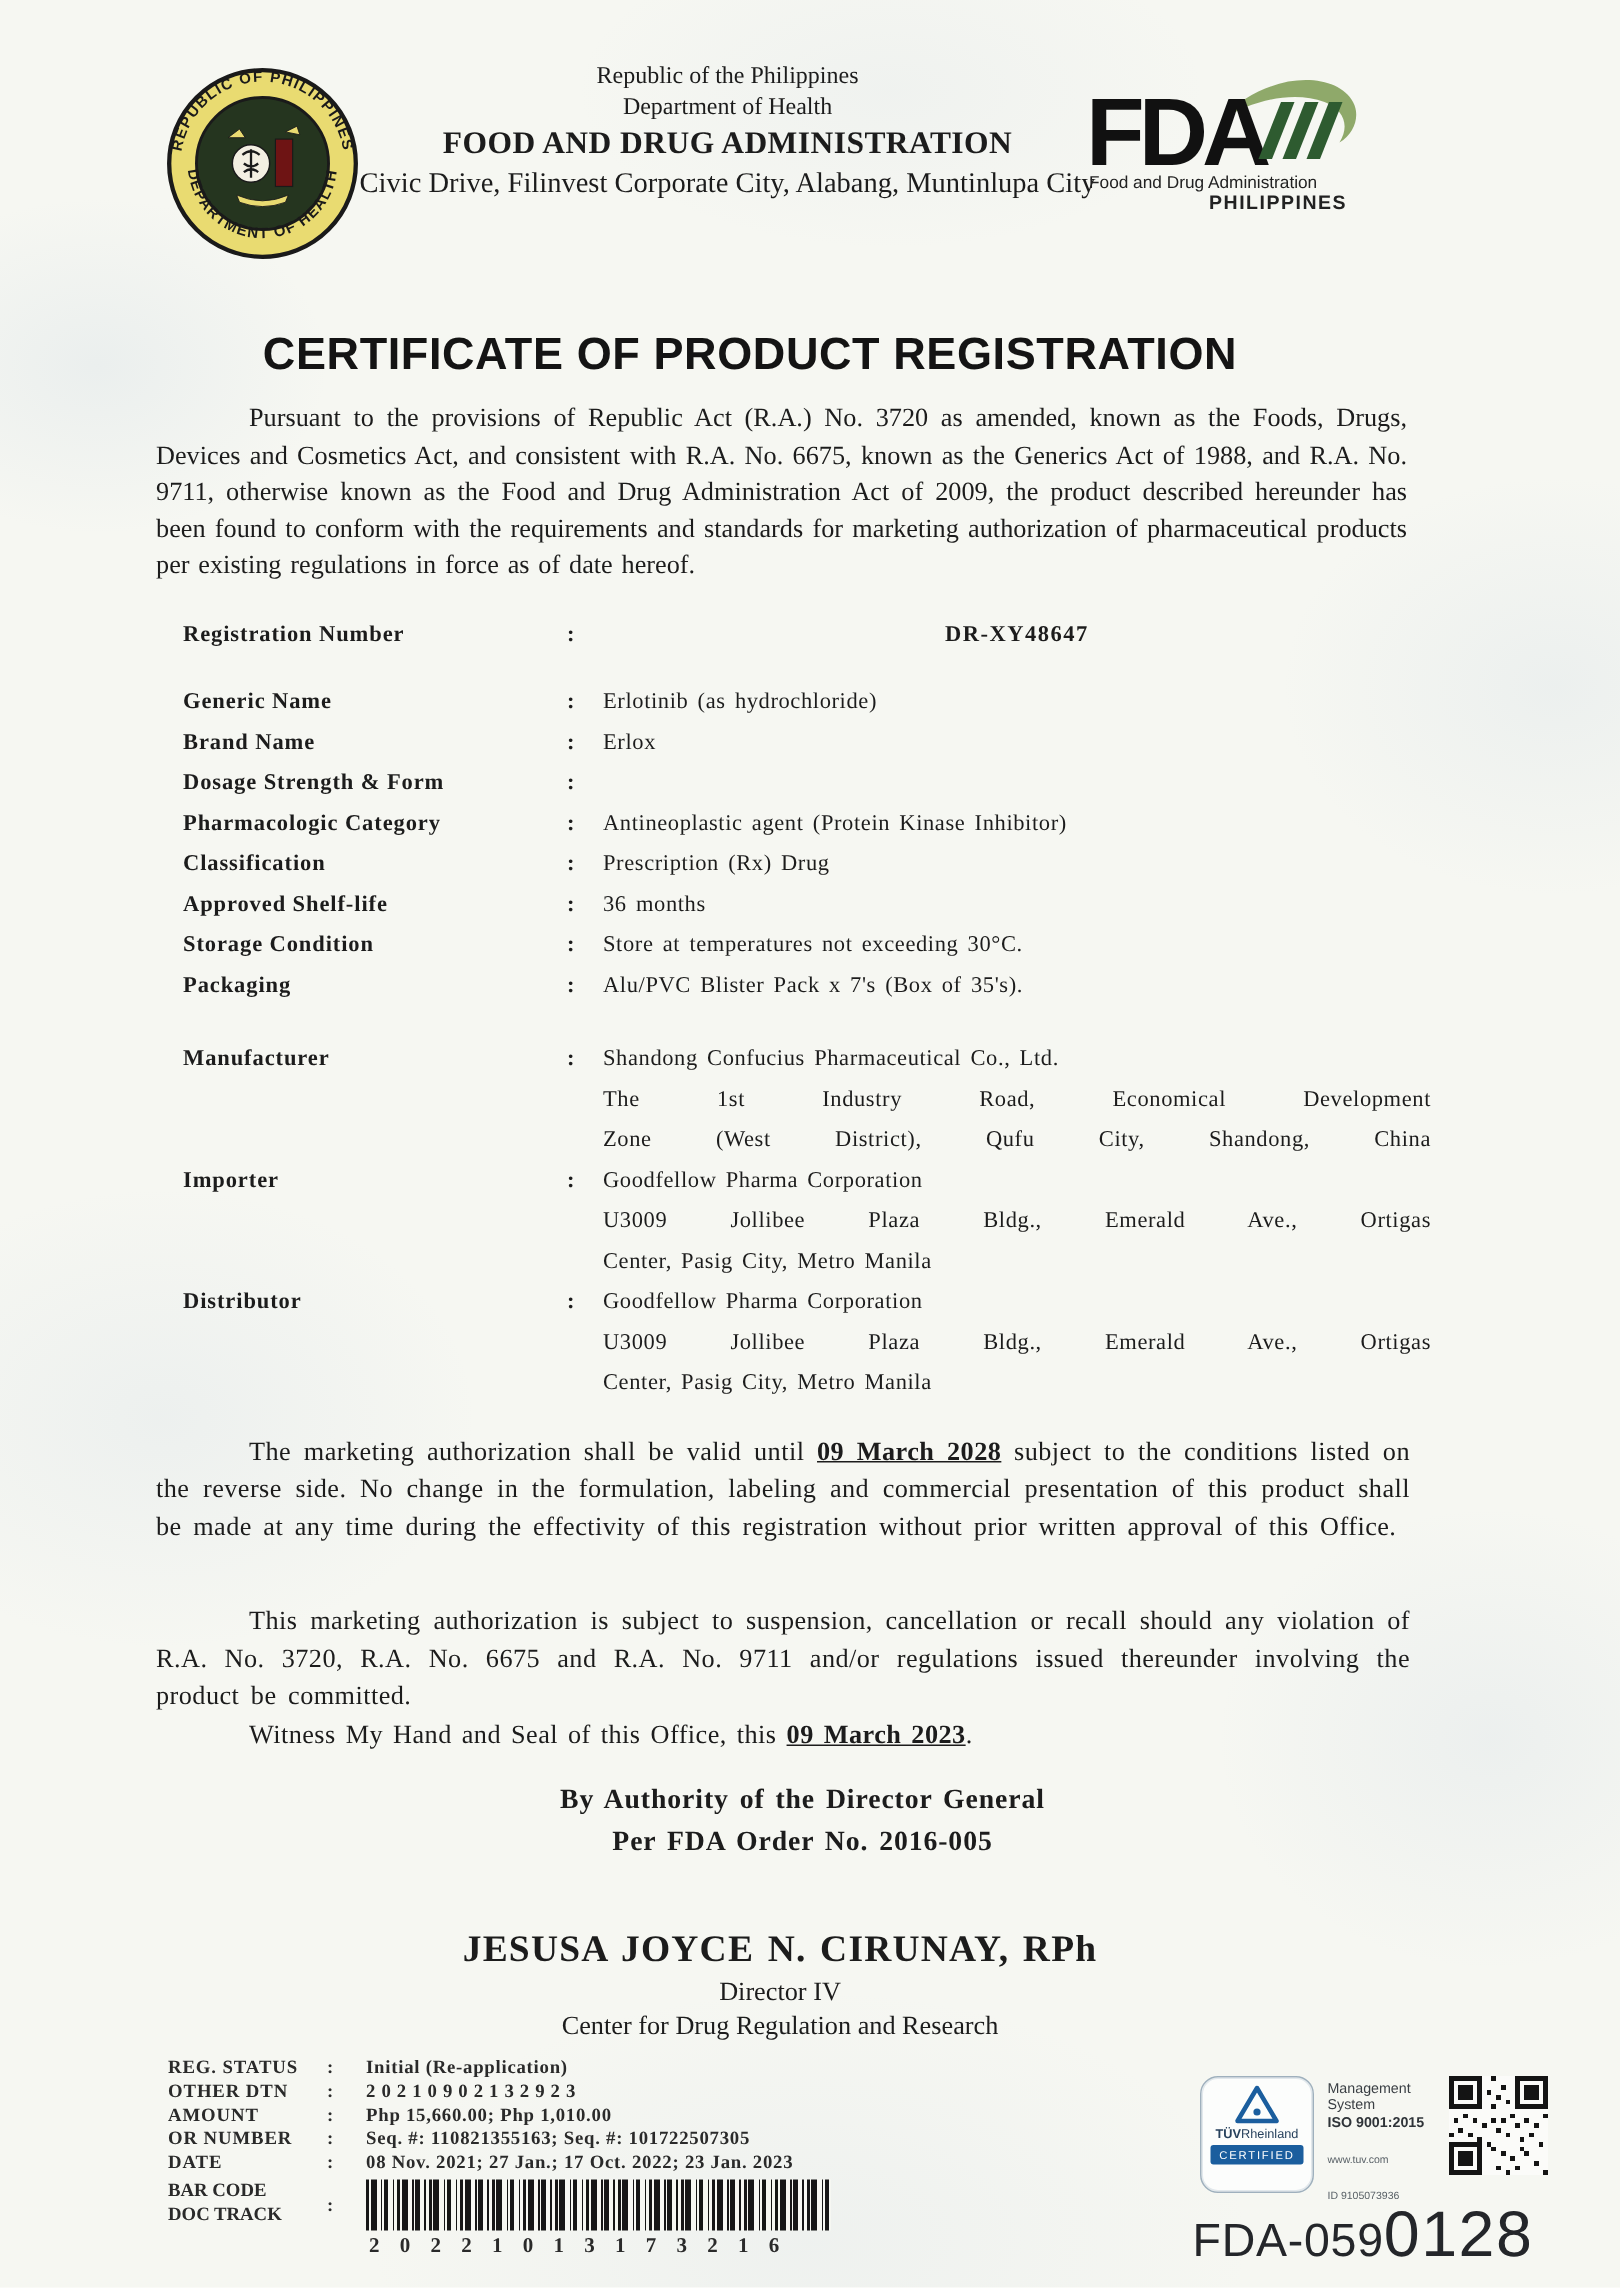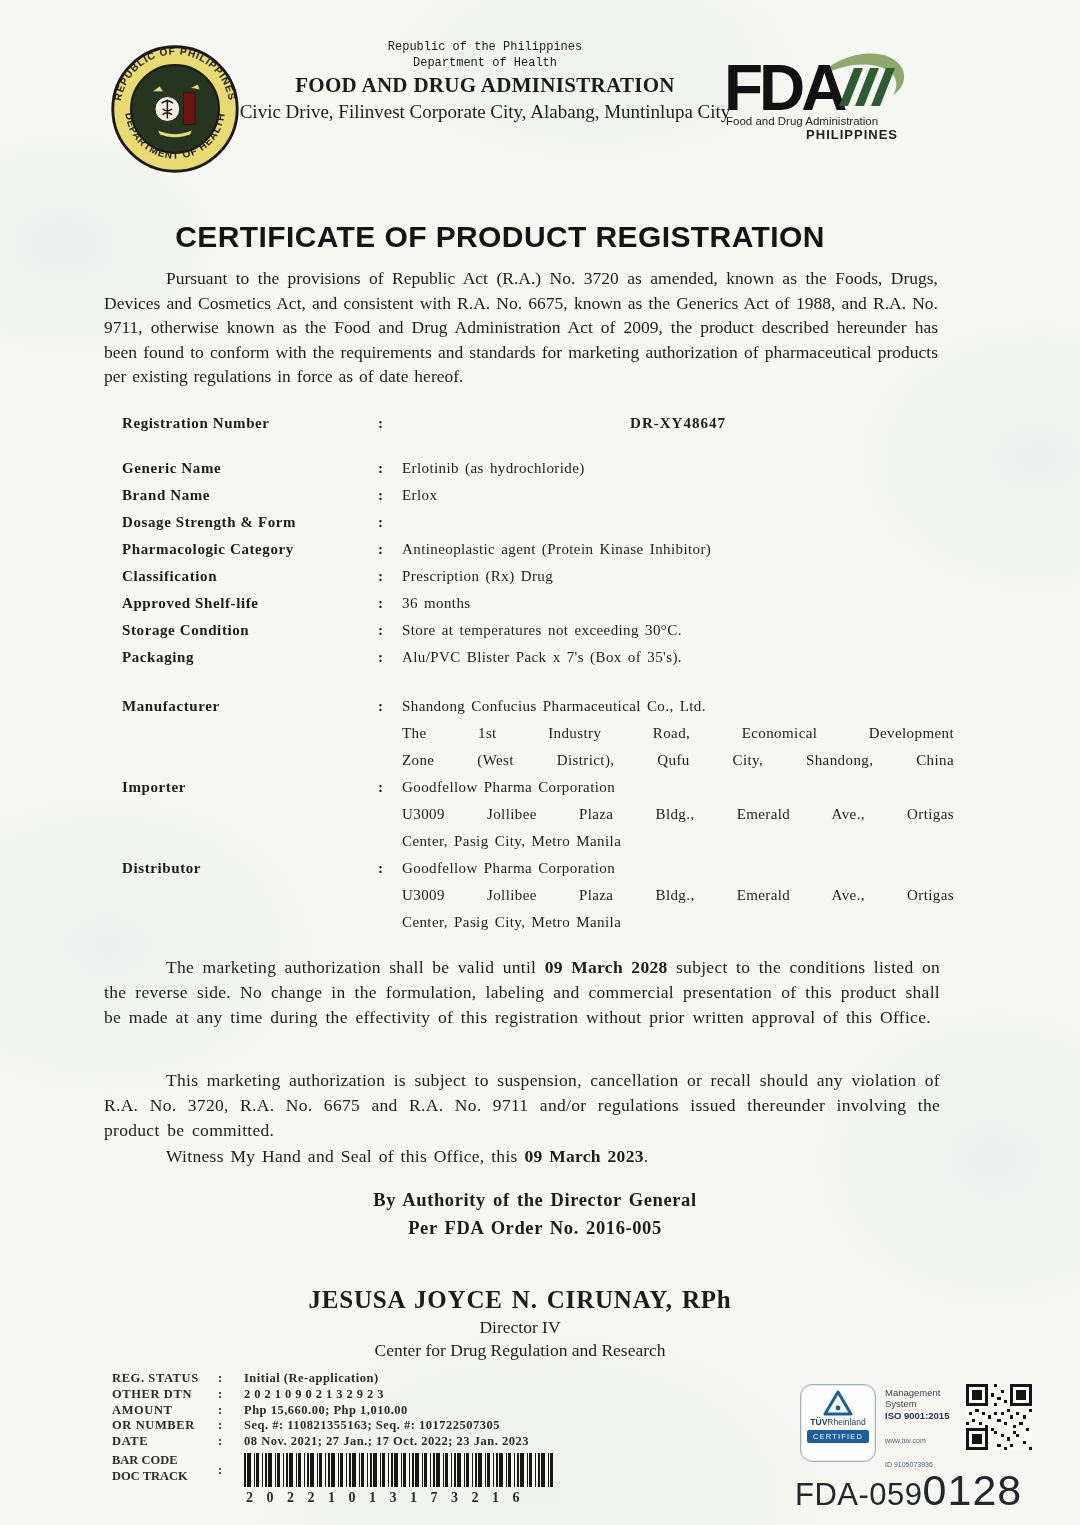--- a/index.html
+++ b/index.html
@@ -18,21 +18,21 @@
       radial-gradient(260px 200px at 96% 30%, rgba(176,196,216,.14), transparent 70%),
       radial-gradient(300px 220px at 10% 62%, rgba(170,190,214,.12), transparent 70%),
       radial-gradient(260px 220px at 92% 76%, rgba(170,190,214,.13), transparent 70%),
       radial-gradient(420px 240px at 50% 98%, rgba(182,198,216,.12), transparent 70%),
       radial-gradient(300px 150px at 55% 4%, rgba(182,198,216,.10), transparent 70%);
   }
 
   
   .seal{position:absolute;left:108px;top:42px;width:134px;height:134px;}
   .header-center{position:absolute;left:205px;top:40px;width:560px;text-align:center;line-height:1.32;}
-  .hc-line1,.hc-line2{font-size:12px;font-family:Liberation Mono, monospace;}
+  .hc-line1,.hc-line2{font-size:16px;}
   .hc-line3{font-size:21px;font-weight:bold;letter-spacing:.3px;}
   .hc-line4{font-size:19px;}
   .fda-logo{position:absolute;left:726px;top:46px;width:186px;height:98px;}
 
   
   .title{
     position:absolute;left:0;top:220px;width:1000px;text-align:center;
     font-family:"Liberation Sans","DejaVu Sans",sans-serif;
     font-weight:bold;font-size:30px;letter-spacing:.4px;color:#141414;
   }
@@ -55,21 +55,21 @@
   .mt22{margin-top:22px;}
   .spread{text-align:justify;text-align-last:justify;}
 
   
   .legal{
     position:absolute;left:104px;width:836px;
     text-align:justify;font-size:17.5px;line-height:25px;word-spacing:3px;letter-spacing:.3px;
   }
   .p1{top:955px;}
   .p2{top:1068px;}
-  .bu{font-weight:bold;}
+  .bu{font-weight:bold;text-decoration:underline;}
   .witness{position:absolute;left:166px;top:1146px;font-size:17.5px;letter-spacing:.3px;word-spacing:2px;}
 
   .authority{
     position:absolute;left:0;top:1186px;width:1070px;text-align:center;
     font-weight:bold;font-size:18.5px;line-height:28px;letter-spacing:.6px;word-spacing:2px;
   }
 
   .signature{position:absolute;left:0;top:1286px;width:1040px;text-align:center;}
   .sig-name{font-weight:bold;font-size:25px;letter-spacing:.8px;word-spacing:2px;}
   .sig-title{font-size:17.5px;line-height:23px;margin-top:2px;}

